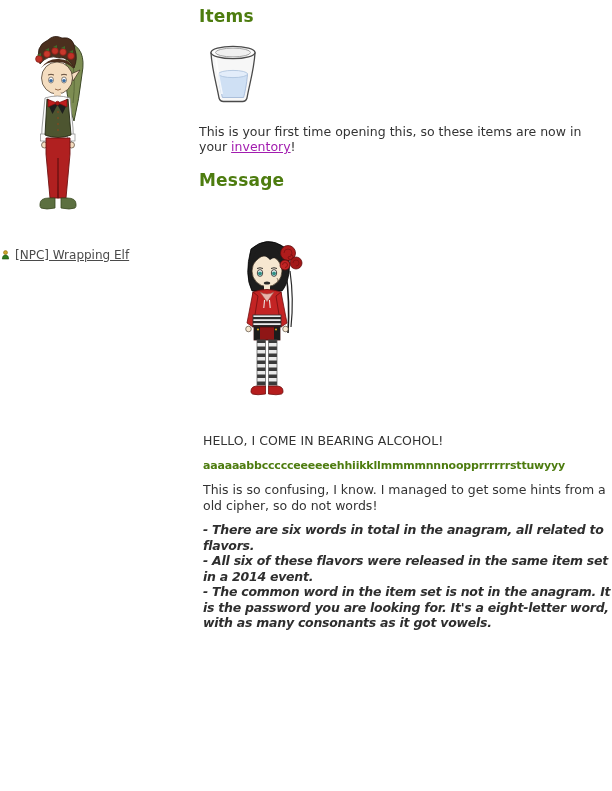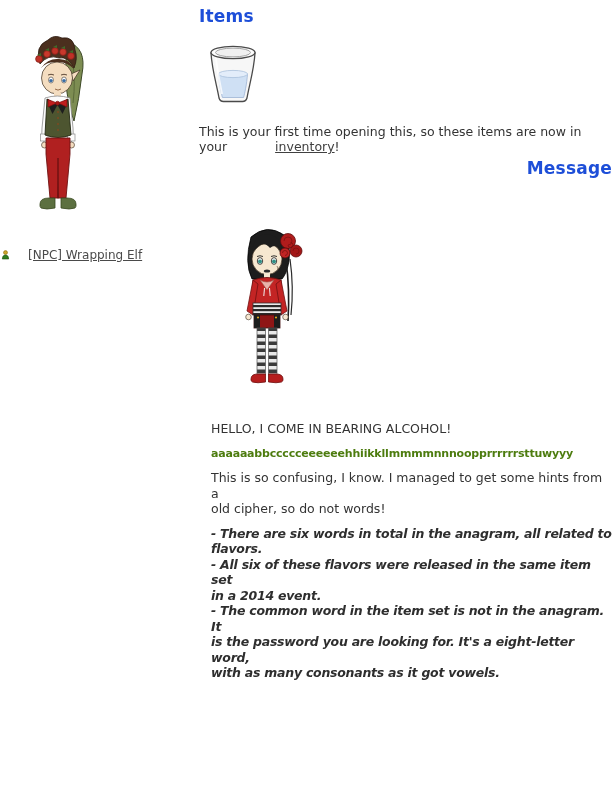--- a/index.html
+++ b/index.html
@@ -4,34 +4,34 @@
 <style>
   html,body{margin:0;padding:0;}
   body{
     width:612px;height:791px;position:relative;overflow:hidden;
     background:#ffffff;
     font-family:"DejaVu Sans","Liberation Sans",sans-serif;
     color:#333333;
   }
   .left-col{position:absolute;left:0;top:0;width:196px;height:791px;}
   .elf-avatar{position:absolute;left:24px;top:28px;}
-  .npc-row{position:absolute;left:1px;top:248px;display:flex;align-items:center;gap:18px;white-space:nowrap;}
+  .npc-row{position:absolute;left:1px;top:248px;display:flex;align-items:center;gap:5px;white-space:nowrap;}
   .npc-row .mini-icon{flex:0 0 auto;display:block;}
   .npc-row a{color:#4a4a4a;font-size:12px;text-decoration:underline;}
 
   .right-col{position:absolute;left:199px;top:0;width:413px;}
-  h1.section{font-size:17px;font-weight:bold;color:#1d4ed8;margin:0;line-height:21px;letter-spacing:0.2px;}
+  h1.section{font-size:17px;font-weight:bold;color:#4d7c0f;margin:0;line-height:21px;letter-spacing:0.2px;}
   #items-title{margin-top:6px;}
   .glass{display:block;margin:17px 0 0 6px;}
   .first-note{font-size:12.5px;line-height:15px;color:#333333;margin:16px 0 0 0;}
-  .first-note a{color:#404040;margin-left:44px;}
-  #message-title{margin-top:4px;text-align:right;}
+  .first-note a{color:#a21caf;}
+  #message-title{margin-top:16px;}
   .msg-avatar{display:block;margin:40px 0 0 28px;}
   .msg-text{margin-top:30px;font-size:12.5px;line-height:15.5px;color:#333333;}
-  .msg-text p{margin:0 0 9px 12px;white-space:pre-line;}
+  .msg-text p{margin:0 0 9px 4px;white-space:pre-line;}
   .msg-text p.hints{font-weight:bold;font-style:italic;letter-spacing:-0.25px;color:#2e2e2e;}
   .code-line{display:block;font-weight:bold;color:#4d7c0f;white-space:nowrap;font-size:11px;letter-spacing:-0.2px;}
 </style>
 </head>
 <body>
 
 <div class="left-col">
 
   <svg class="elf-avatar" width="70" height="200" viewBox="0 0 70 200" aria-hidden="true">
 

